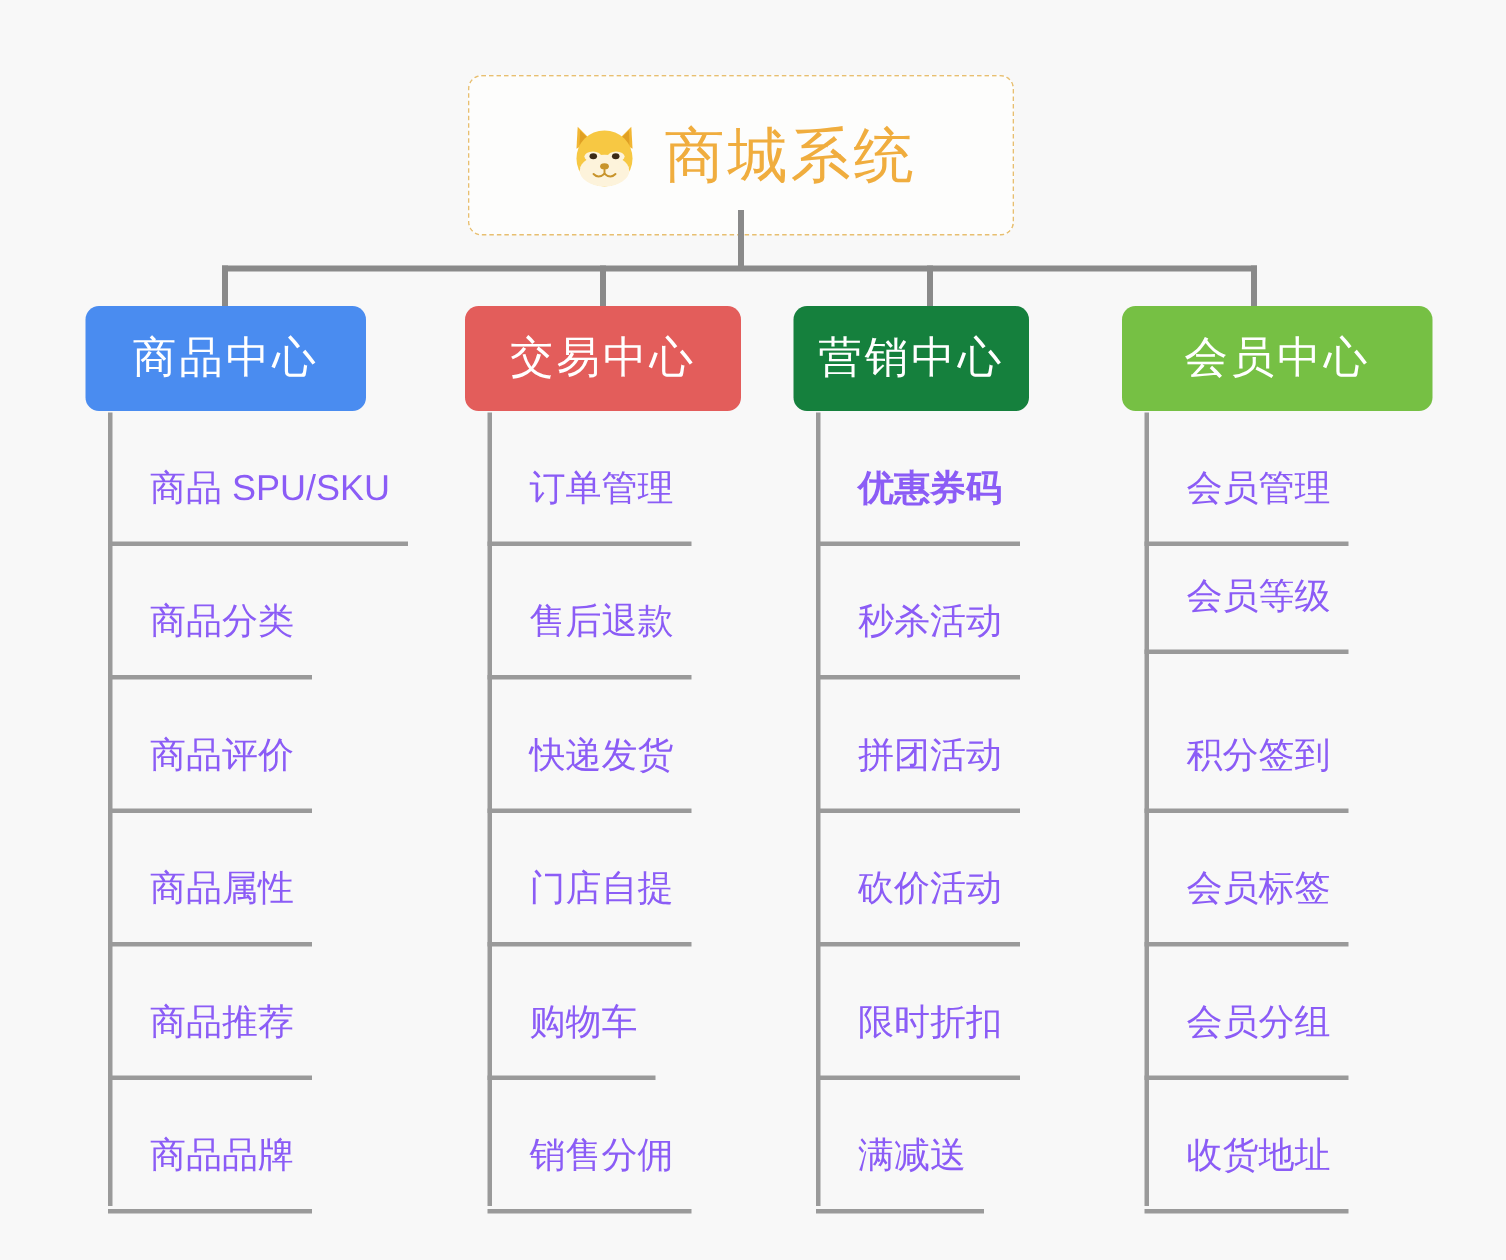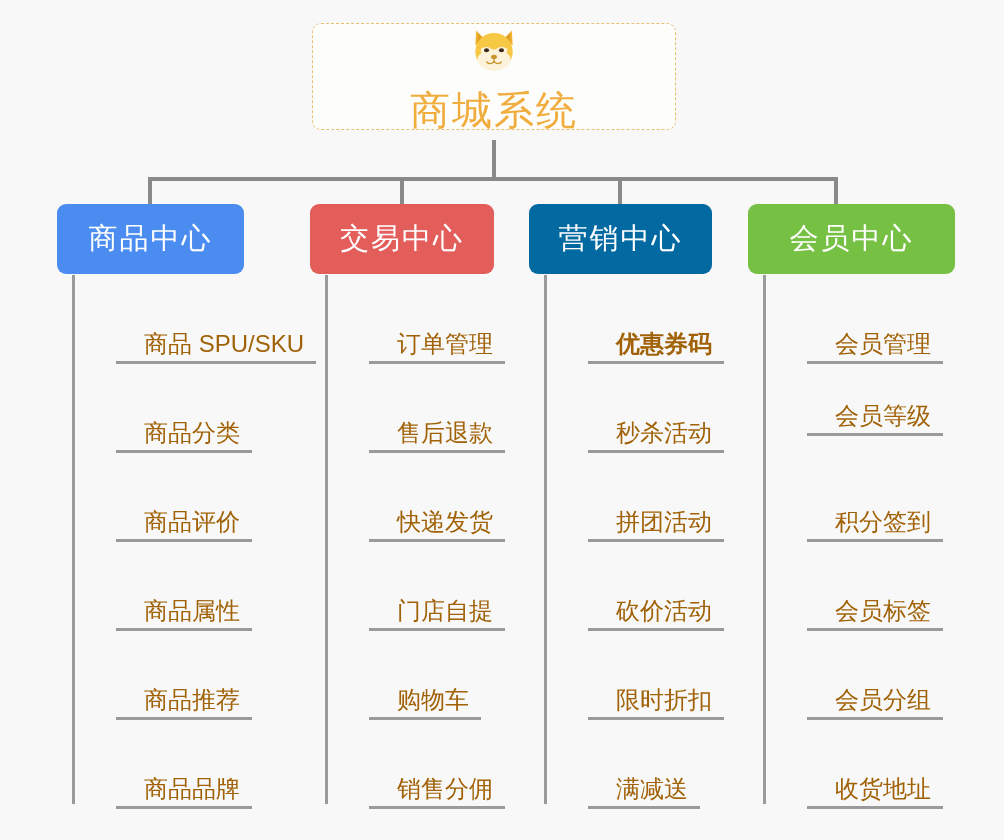--- a/index.html
+++ b/index.html
@@ -17,32 +17,31 @@
   #mindmap {
     position: relative;
     width: 1004px;
     height: 840px;
   }
 
   
   .root-node {
     position: absolute;
     left: 312px;
-    top: 23px;
+    top: 50px;
     width: 364px;
     height: 107px;
     box-sizing: border-box;
     background: #fdfdfc;
     border: 1px dashed #e8bf70;
     border-radius: 9px;
     display: flex;
     align-items: center;
     justify-content: center;
     gap: 14px;
-    flex-direction: column;
   }
   .root-emoji {
     width: 52px;
     height: 52px;
     flex: 0 0 auto;
     display: block;
   }
   .root-title {
     font-size: 40px;
     color: #f0ad3e;
@@ -91,26 +90,25 @@
     left: 0px;
     height: 89px;
     box-sizing: border-box;
     display: flex;
     align-items: flex-end;
     justify-content: flex-start;
   }
   .leaf-inner {
     display: inline-block;
     border-bottom: 3px solid #9a9a9a;
-    padding: 0 12px 2px 28px;
+    padding: 0 12px 20px 28px;
     font-size: 24px;
-    color: #a16207;
+    color: #8b5cf6;
     white-space: nowrap;
     line-height: 1.25;
-    margin-left: 44px;
   }
 </style>
 </head>
 <body>
 
 <div id="mindmap">
 
   <div class="root-node">
     <svg class="root-emoji" viewBox="0 0 64 64">
       <path d="M10 8 L9 26 L21 19 Z" fill="#f2b632"></path>
@@ -139,21 +137,21 @@
   <div class="line line-v" style="left:400px; top:177px; height:27px;"></div>
   <div class="line line-v" style="left:618px; top:177px; height:27px;"></div>
   <div class="line line-v" style="left:834px; top:177px; height:27px;"></div>
 
   <div class="cat-header" style="left:310px; top:204px; width:184px; background:#e35d5b;">
     <span>交易中心</span>
   </div>
   <div class="cat-header" style="left:57px; top:204px; width:187px; background:#4a8cf0;">
     <span>商品中心</span>
   </div>
-  <div class="cat-header" style="left:529px; top:204px; width:183px; background:#0369a1;">
+  <div class="cat-header" style="left:529px; top:204px; width:157px; background:#15803d;">
     <span>营销中心</span>
   </div>
   <div class="cat-header" style="left:748px; top:204px; width:207px; background:#76c044;">
     <span>会员中心</span>
   </div>
 
   <div class="branch" style="left:72px;">
     <div class="branch-spine" style="height:529px;"></div>
     <div class="leaf" style="top:0px;">
       <span class="leaf-inner">商品 SPU/SKU</span>

